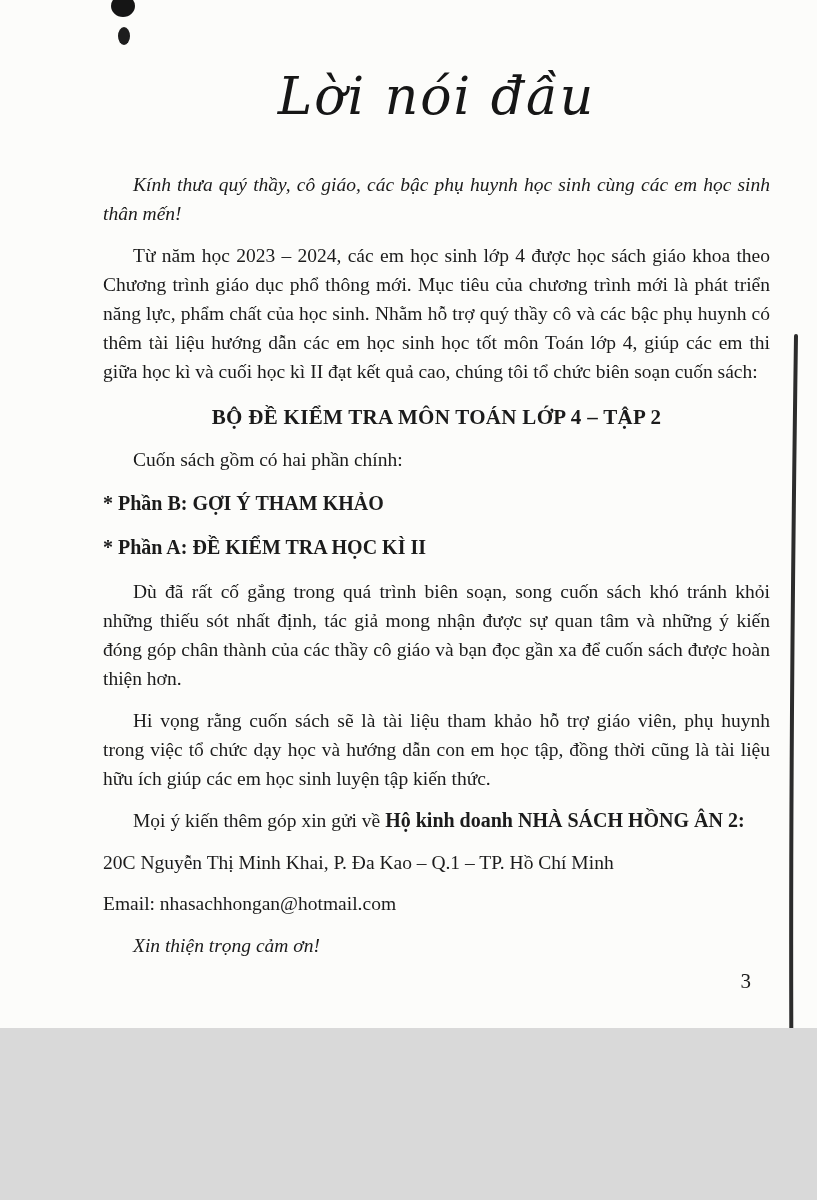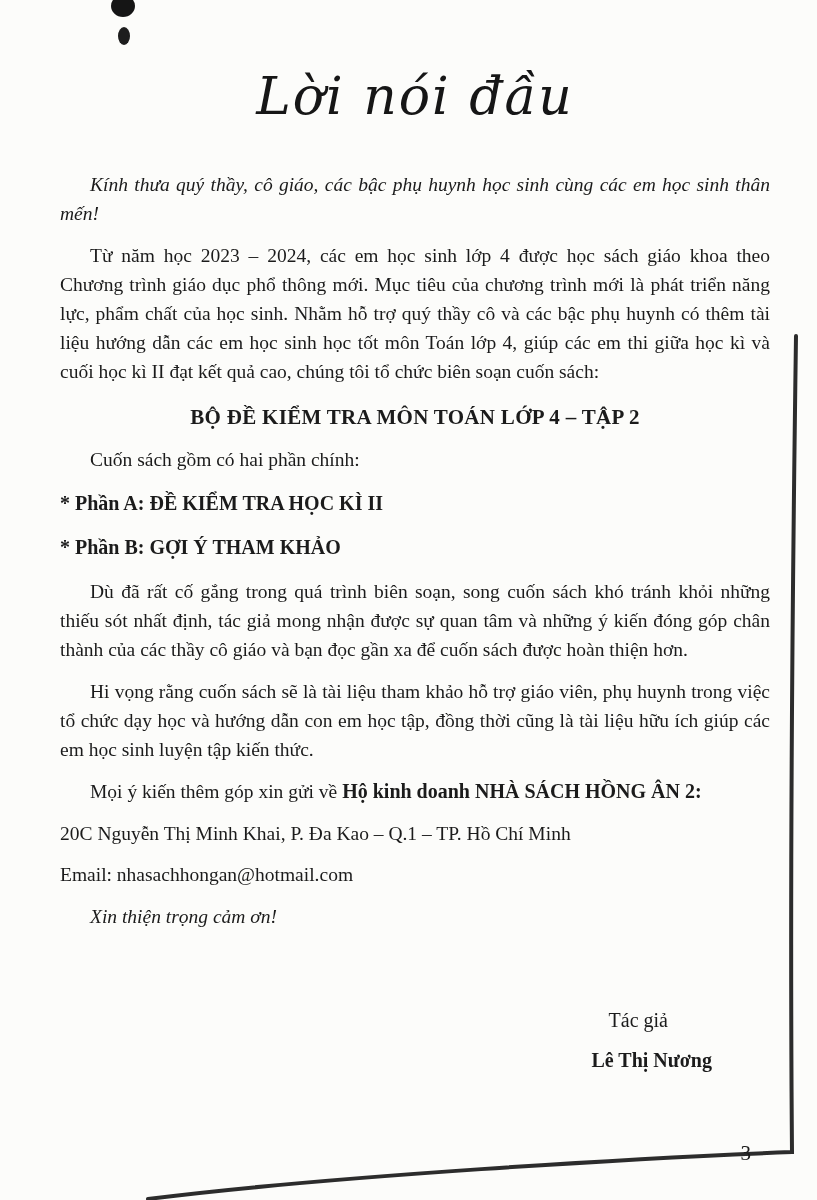--- a/index.html
+++ b/index.html
@@ -3,27 +3,28 @@
 <meta charset="utf-8">
 <style>
   html, body {
     margin: 0;
     padding: 0;
     background: #d9d9d9;
   }
   .page {
     position: relative;
     width: 817px;
-    height: 1200px;
+    height: 1028px;
     margin: 0 auto;
     background: #fcfcfa;
     font-family: "Liberation Serif", serif;
     color: #1b1b1b;
     overflow: hidden;
     box-sizing: border-box;
+    padding-left: 43px;
   }
   .content {
     padding: 52px 47px 0 60px;
   }
   .doc-title {
     font-family: "DejaVu Serif", serif;
     font-style: italic;
     font-weight: normal;
     font-size: 52px;
     text-align: center;
@@ -102,22 +103,22 @@
     <h1 class="doc-title">Lời nói đầu</h1>
 
     <p class="indent italic">Kính thưa quý thầy, cô giáo, các bậc phụ huynh học sinh cùng các em học sinh thân mến!</p>
 
     <p class="indent">Từ năm học 2023 – 2024, các em học sinh lớp 4 được học sách giáo khoa theo Chương trình giáo dục phổ thông mới. Mục tiêu của chương trình mới là phát triển năng lực, phẩm chất của học sinh. Nhằm hỗ trợ quý thầy cô và các bậc phụ huynh có thêm tài liệu hướng dẫn các em học sinh học tốt môn Toán lớp 4, giúp các em thi giữa học kì và cuối học kì II đạt kết quả cao, chúng tôi tổ chức biên soạn cuốn sách:</p>
 
     <div class="book-title">BỘ ĐỀ KIỂM TRA MÔN TOÁN LỚP 4 – TẬP 2</div>
 
     <p class="indent">Cuốn sách gồm có hai phần chính:</p>
 
+    <p class="part-line">* Phần B: GỢI Ý THAM KHẢO</p>
     <p class="part-line">* Phần A: ĐỀ KIỂM TRA HỌC KÌ II</p>
-    <p class="part-line">* Phần B: GỢI Ý THAM KHẢO</p>
 
     <p class="indent">Dù đã rất cố gắng trong quá trình biên soạn, song cuốn sách khó tránh khỏi những thiếu sót nhất định, tác giả mong nhận được sự quan tâm và những ý kiến đóng góp chân thành của các thầy cô giáo và bạn đọc gần xa để cuốn sách được hoàn thiện hơn.</p>
 
     <p class="indent">Hi vọng rằng cuốn sách sẽ là tài liệu tham khảo hỗ trợ giáo viên, phụ huynh trong việc tổ chức dạy học và hướng dẫn con em học tập, đồng thời cũng là tài liệu hữu ích giúp các em học sinh luyện tập kiến thức.</p>
 
     <p class="indent feedback"><span>Mọi ý kiến thêm góp xin gửi về </span><strong>Hộ kinh doanh NHÀ SÁCH HỒNG ÂN 2:</strong></p>
 
     <p class="centered">20C Nguyễn Thị Minh Khai, P. Đa Kao – Q.1 – TP. Hồ Chí Minh</p>
 
     <p class="centered">Email: nhasachhongan@hotmail.com</p>

